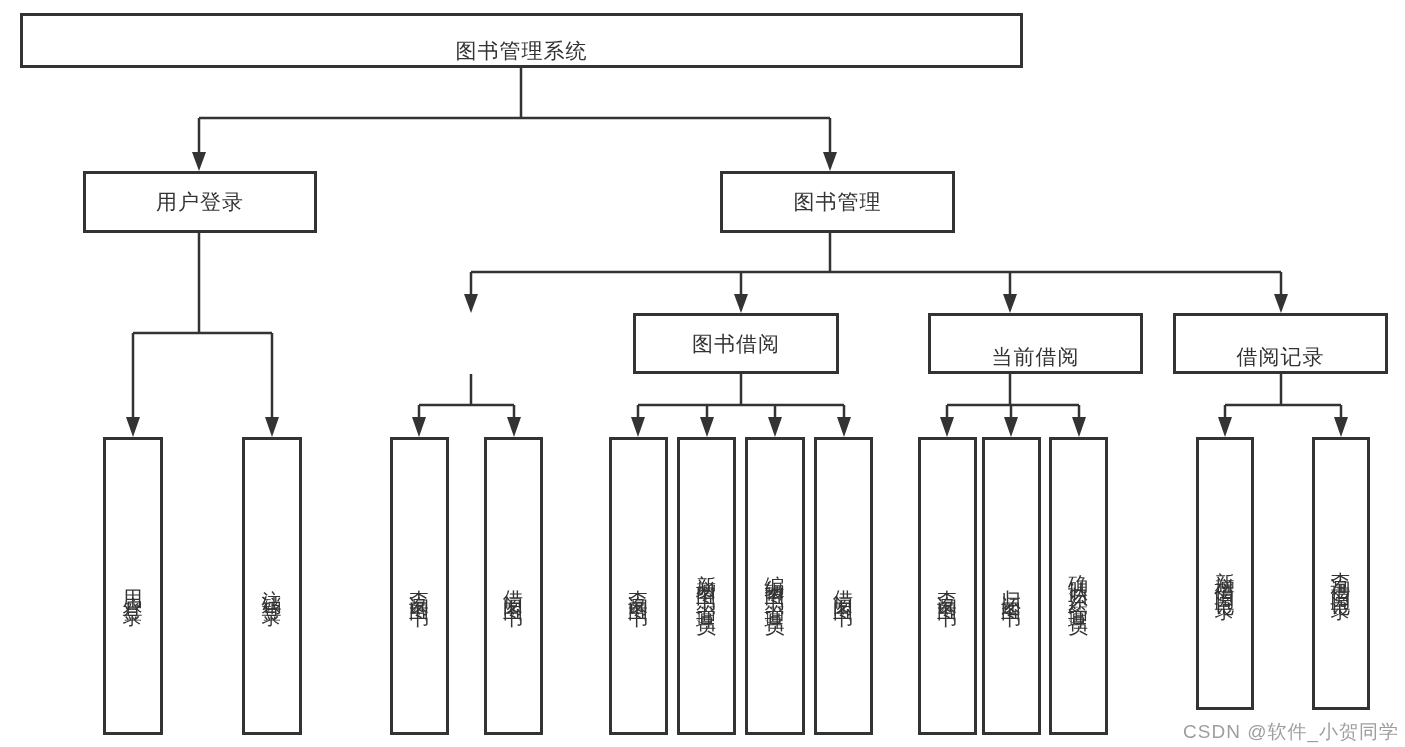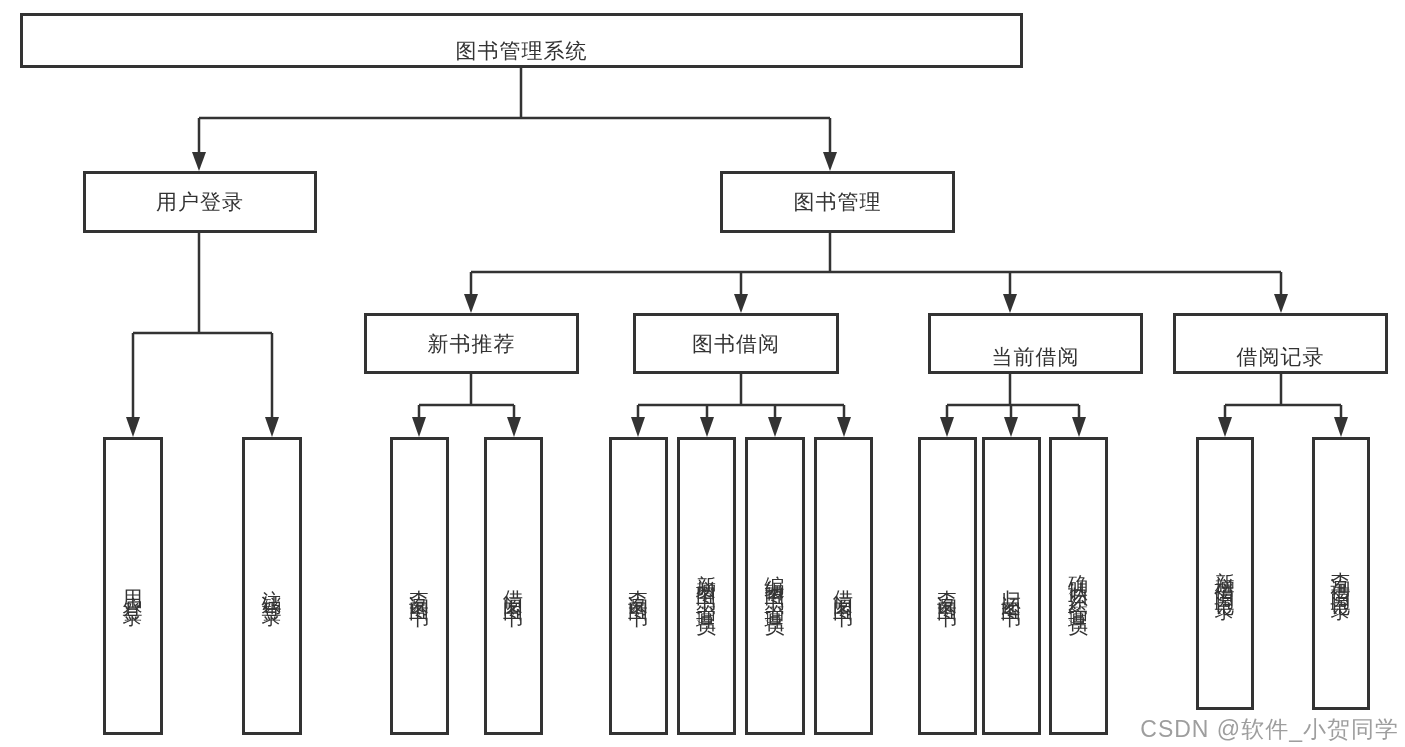--- a/index.html
+++ b/index.html
@@ -52,21 +52,21 @@
     text-orientation: mixed;
     font-size: 20px;
     letter-spacing: 6px;
     line-height: 1;
     white-space: nowrap;
   }
   .watermark {
     position: absolute;
     right: 6px;
     bottom: 2px;
-    font-size: 23px;
+    font-size: 19px;
     color: var(--watermark);
     letter-spacing: 1px;
     white-space: nowrap;
   }
 </style>
 </head>
 <body>
 
 <div class="canvas">
 
@@ -117,23 +117,20 @@
     <span>图书管理系统</span>
   </div>
 
   <div class="node h-node" style="left:83px; top:171px; width:234px; height:62px;">
     <span>用户登录</span>
   </div>
   <div class="node h-node" style="left:712px; top:171px; width:235px; height:62px;margin-left:8px;">
     <span>图书管理</span>
   </div>
 
-  <div class="node h-node" style="left:364px; top:313px; width:215px; height:61px;">
-    <span>新书推荐</span>
-  </div>
   <div class="node h-node" style="left:633px; top:313px; width:206px; height:61px;">
     <span>图书借阅</span>
   </div>
   <div class="node h-node" style="left:928px; top:313px; width:215px; height:61px;align-items:flex-end;">
     <span>当前借阅</span>
   </div>
   <div class="node h-node" style="left:1173px; top:313px; width:215px; height:61px;align-items:flex-end;">
     <span>借阅记录</span>
   </div>
 

